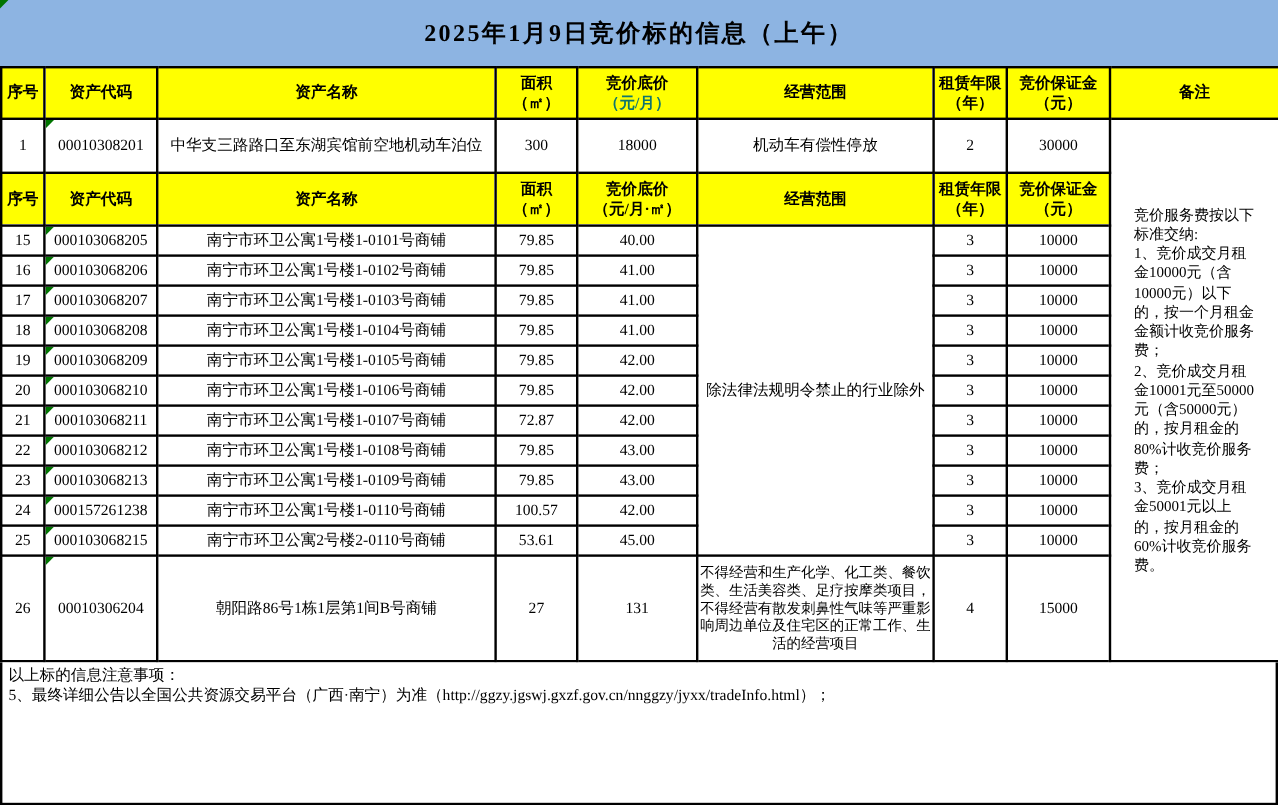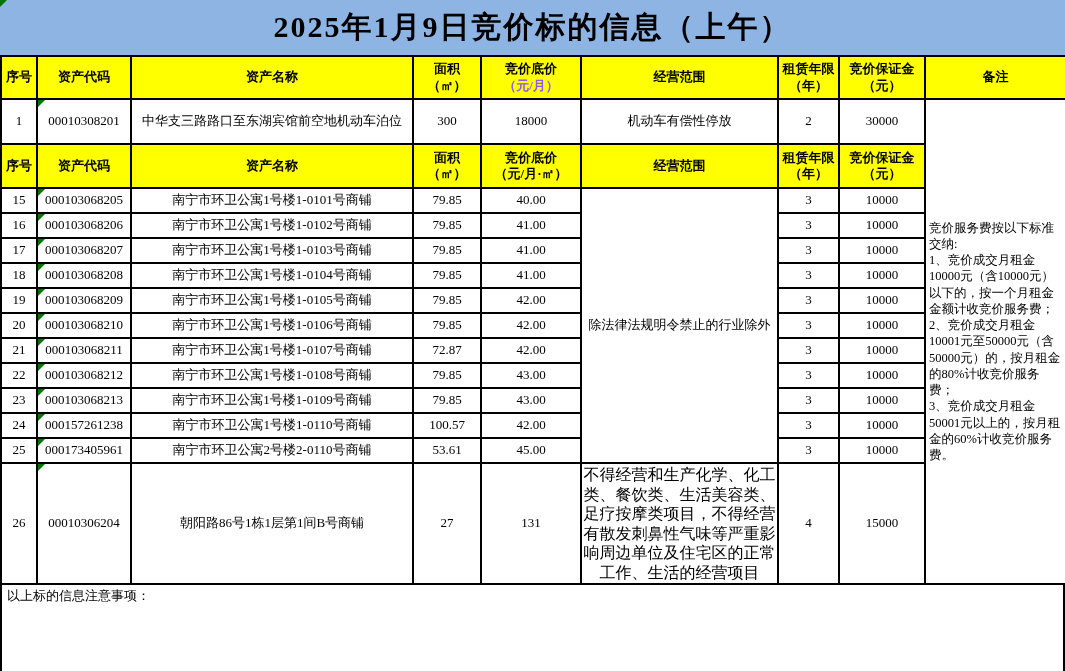--- a/index.html
+++ b/index.html
@@ -4,48 +4,48 @@
 <style>
   * { margin:0; padding:0; box-sizing:border-box; }
   body { background:#fff; }
   .sheet {
     width:1065px; height:671px; position:relative; background:#fff;
     font-family:"Liberation Serif","DejaVu Serif",serif; color:#000;
   }
   .title-bar {
     height:55px; background:#8DB4E2; position:relative;
     display:flex; align-items:center; justify-content:center;
-    font-size:30px; font-weight:600; letter-spacing:2px;
+    font-size:20px; font-weight:600; letter-spacing:2px;
   }
   .tri-corner::before {
     content:""; position:absolute; top:0; left:0; width:0; height:0;
     border-top:7px solid #007500; border-right:7px solid transparent;
   }
   table.grid {
     width:1065px; height:497px; border-collapse:collapse; table-layout:fixed;
   }
   .grid th, .grid td {
     border:2px solid #000; text-align:center; vertical-align:middle;
     padding:0 2px; overflow:hidden; font-size:13px;
   }
   .grid th { background:#FFFF00; font-weight:bold; line-height:1.25; }
   .grid td { line-height:1.25; }
   tr.h1 { height:43px; } tr.rpark { height:45px; } tr.h2 { height:44px; }
   tr.rshop { height:25px; } tr.r26 { height:88px; }
-  .red { color:#8b5cf6; }
+  .red { color:#0f766e; }
   .tri { position:relative; }
   .tri::before {
     content:""; position:absolute; top:0; left:0; width:0; height:0;
     border-top:7px solid #007500; border-right:7px solid transparent;
   }
   td.remark-cell {
     text-align:left; font-size:12.5px; line-height:1.3;
-    padding:4px 3px; white-space:pre-line; vertical-align:middle;
-  }
-  td.scope26 { font-size:16px; line-height:1.22; padding:1px; }
+    padding:4px 19px; white-space:pre-line; vertical-align:middle;
+  }
+  td.scope26 { font-size:12px; line-height:1.22; padding:1px; }
   .notes {
     width:1065px; height:119px; border:2px solid #000; border-top:none;
     padding:3px 19px 0 5px; font-size:13px; line-height:16.3px; background:#fff;
   }
 </style>
 </head>
 <body>
 
 <div class="sheet">
 
@@ -215,21 +215,21 @@
       <td>24</td>
       <td class="tri">000157261238</td>
       <td>南宁市环卫公寓1号楼1-0110号商铺</td>
       <td>100.57</td>
       <td>42.00</td>
       <td>3</td>
       <td>10000</td>
     </tr>
     <tr class="rshop">
       <td>25</td>
-      <td class="tri">000173405961</td>
+      <td class="tri">000103068215</td>
       <td>南宁市环卫公寓2号楼2-0110号商铺</td>
       <td>53.61</td>
       <td>45.00</td>
       <td>3</td>
       <td>10000</td>
     </tr>
 
     <tr class="r26">
       <td>26</td>
       <td class="tri">00010306204</td>
@@ -238,15 +238,16 @@
       <td>131</td>
       <td class="scope26">不得经营和生产化学、化工类、餐饮类、生活美容类、足疗按摩类项目，不得经营有散发刺鼻性气味等严重影响周边单位及住宅区的正常工作、生活的经营项目</td>
       <td>4</td>
       <td>15000</td>
     </tr>
   </tbody>
     </table>
 
   <div class="notes">
     <div>以上标的信息注意事项：</div>
+    <div>5、最终详细公告以全国公共资源交易平台（广西·南宁）为准（http://ggzy.jgswj.gxzf.gov.cn/nnggzy/jyxx/tradeInfo.html）；</div>
   </div>
 
 </div>
 
 </body></html>

